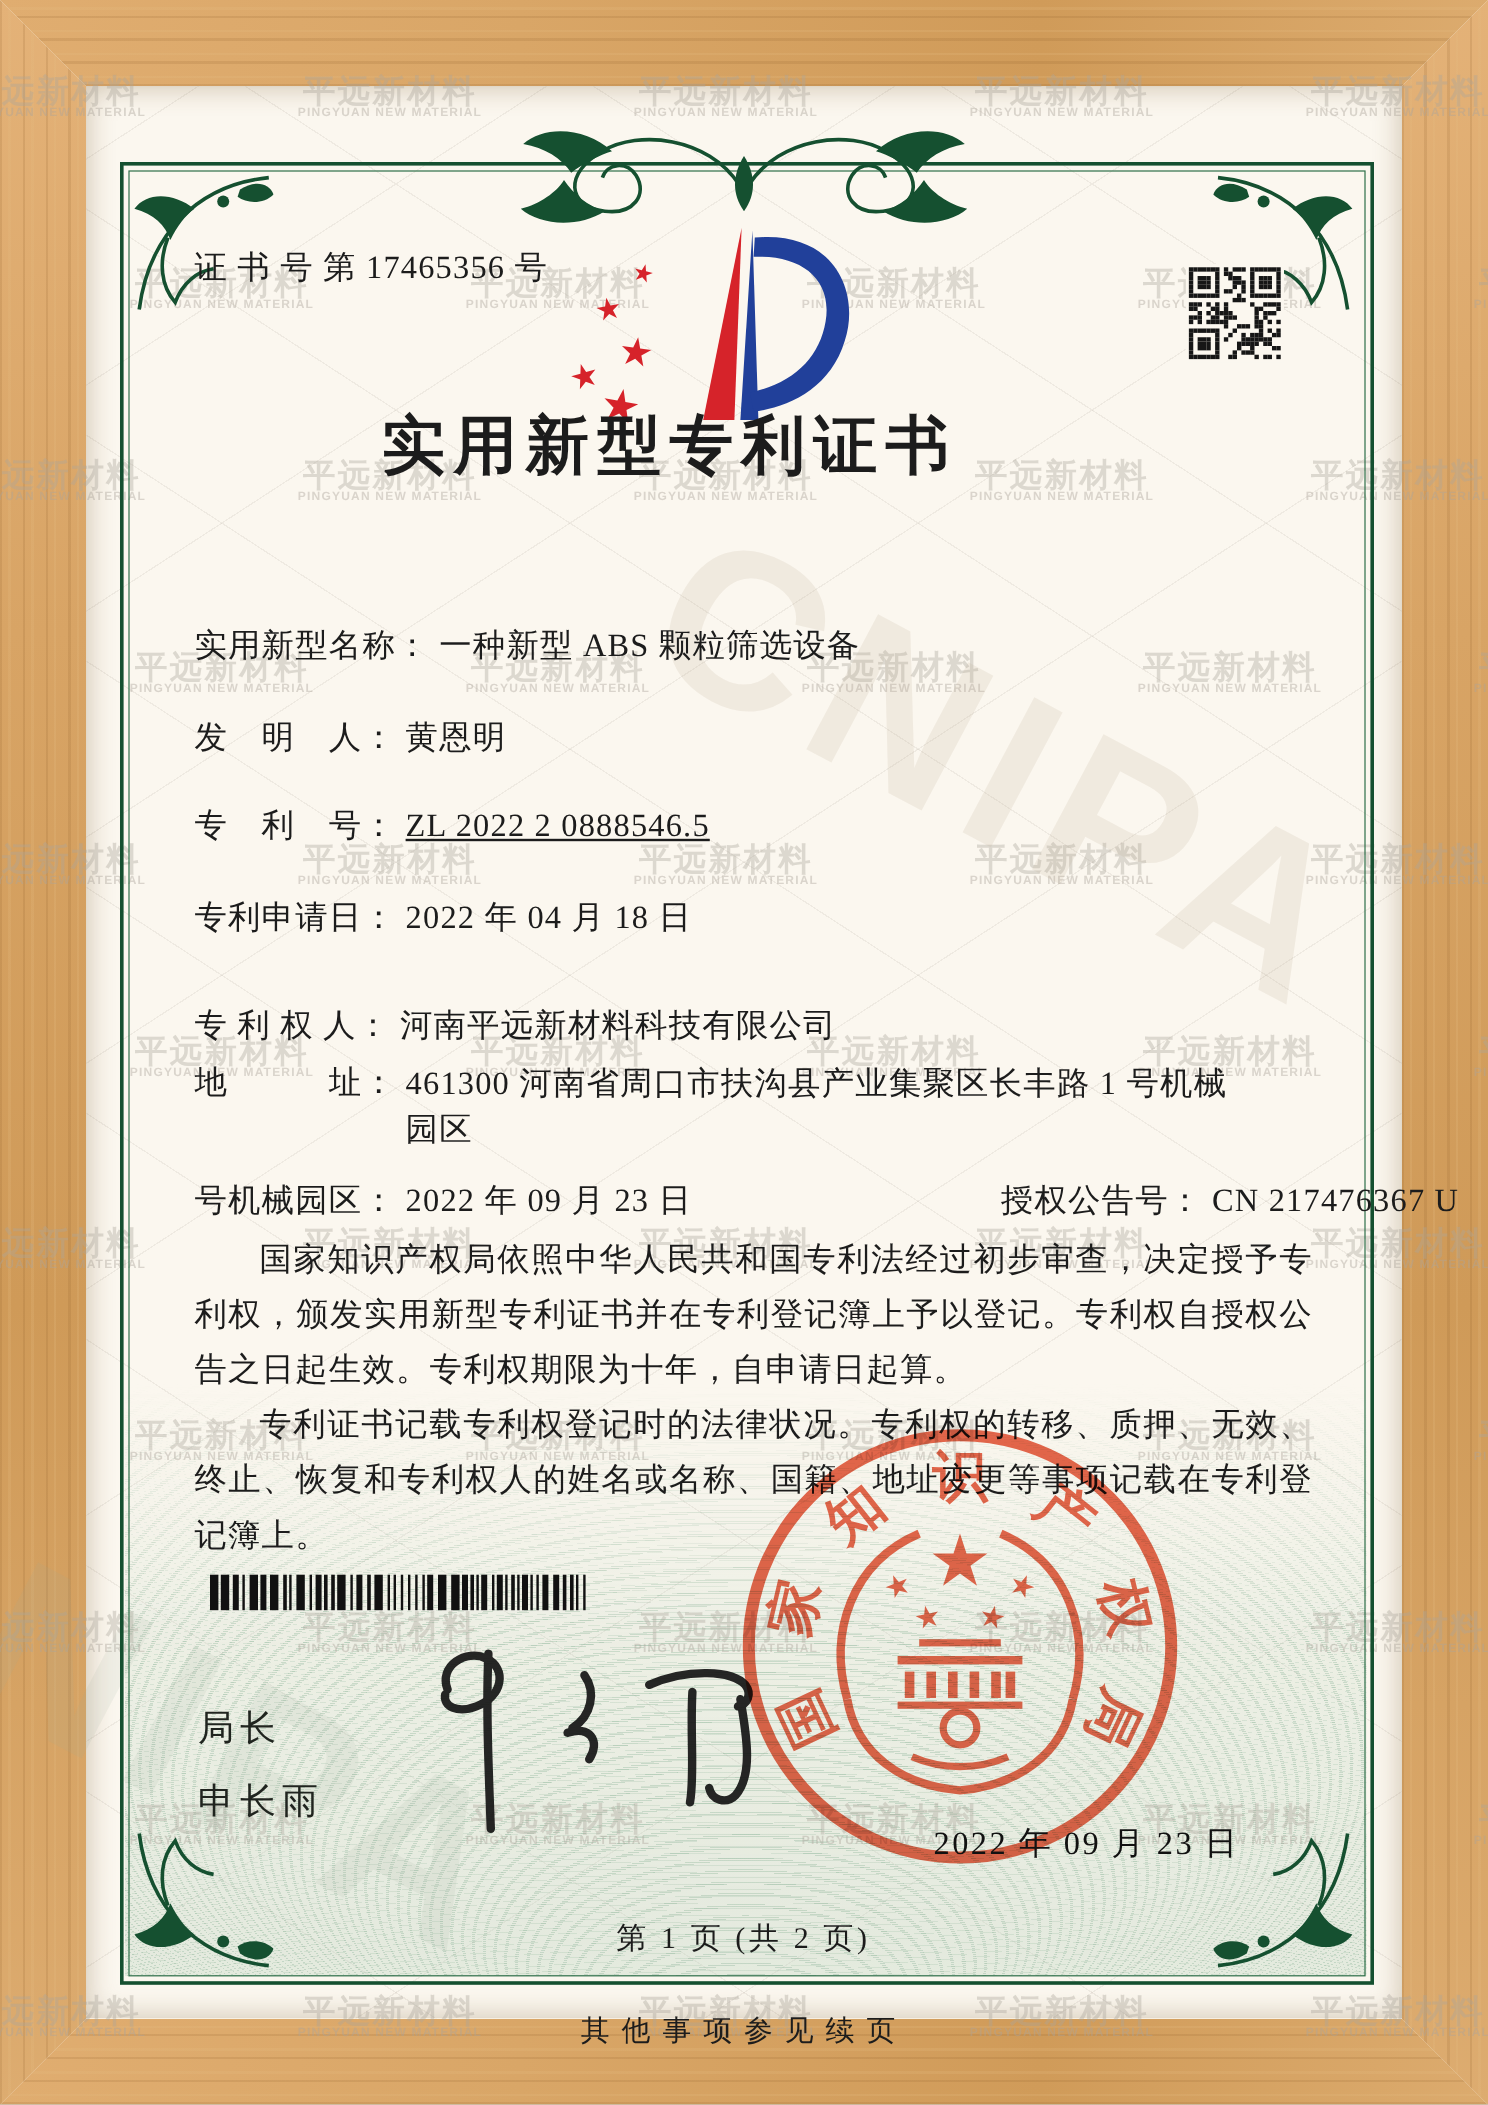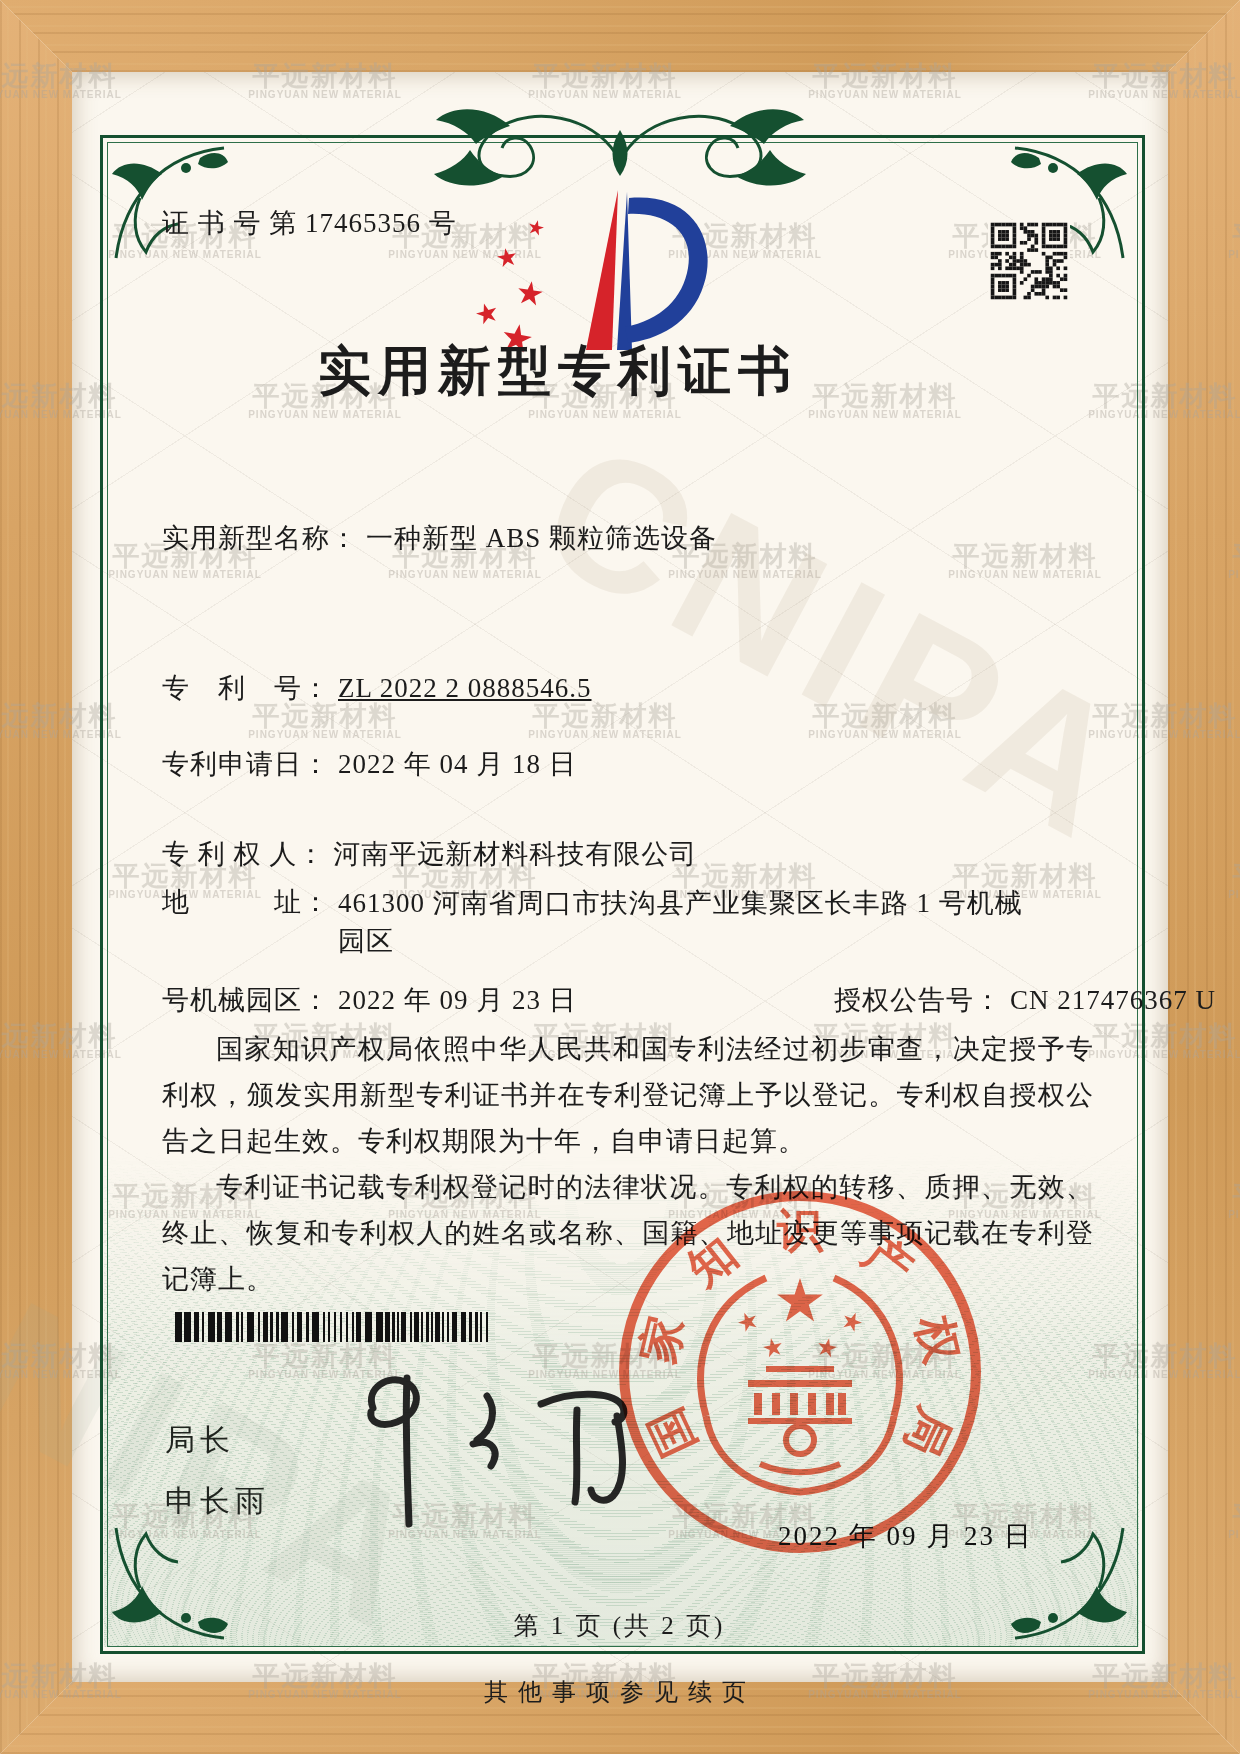--- a/index.html
+++ b/index.html
@@ -66,21 +66,21 @@
   .paras p{margin:0;text-indent:2em;}
   .barcode{position:absolute;left:175px;top:1312px;width:318px;height:30px;}
   .director{position:absolute;left:165px;top:1420px;font-family:"Liberation Sans","DejaVu Sans",sans-serif;
             font-size:30px;letter-spacing:5px;color:#20241f;}
   .director div{margin-bottom:20px;}
   .sign{position:absolute;left:345px;top:1352px;width:320px;height:195px;}
   .seal{position:absolute;left:610px;top:1182px;width:380px;height:380px;opacity:.92;
         mix-blend-mode:multiply;}
   .seal text{font-family:"Liberation Serif","DejaVu Serif",serif;font-weight:bold;}
   .sealdate{position:absolute;left:778px;top:1518px;font-size:27px;letter-spacing:2px;color:#111;}
-  .pageno{position:absolute;left:100px;top:1598px;width:1039px;text-align:center;font-size:25px;letter-spacing:3px;margin-top:11px;}
+  .pageno{position:absolute;left:100px;top:1598px;width:1039px;text-align:center;font-size:25px;letter-spacing:3px;}
   .note{position:absolute;left:0;top:1676px;width:1240px;text-align:center;font-size:24px;letter-spacing:10px;}
 </style>
 </head>
 <body>
 
 <div class="stage">
 
   <div class="wood wood-top"></div>
   <div class="wood wood-bottom"></div>
   <div class="wood wood-left"></div>
@@ -609,20 +609,23 @@
     <polygon points="148,8 116,168 142,168" fill="#d6232a"></polygon>
     <polygon points="157,10 147,168 162,168" fill="#21409a"></polygon>
     <path d="M159,16 C226,10 247,62 234,102 C222,142 186,158 158,161 L155,145 C191,138 213,116 218,86 C224,50 197,30 158,32 Z" fill="#21409a"></path>
   </svg>
 
   <div class="title">实用新型专利证书</div>
 
   <div class="row" style="top:520px;">
     <span class="lab">实用新型名称：</span><span class="val">一种新型 ABS 颗粒筛选设备</span>
   </div>
+  <div class="row" style="top:596px;">
+    <span class="lab">发　明　人：</span><span class="val">黄恩明</span>
+  </div>
   <div class="row" style="top:670px;text-decoration:underline;">
     <span class="lab">专　利　号：</span><span class="val">ZL 2022 2 0888546.5</span>
   </div>
   <div class="row" style="top:746px;">
     <span class="lab">专利申请日：</span><span class="val">2022 年 04 月 18 日</span>
   </div>
   <div class="row" style="top:836px;">
     <span class="lab">专 利 权 人：</span><span class="val">河南平远新材料科技有限公司</span>
   </div>
   <div class="row row-addr" style="top:884px;">

